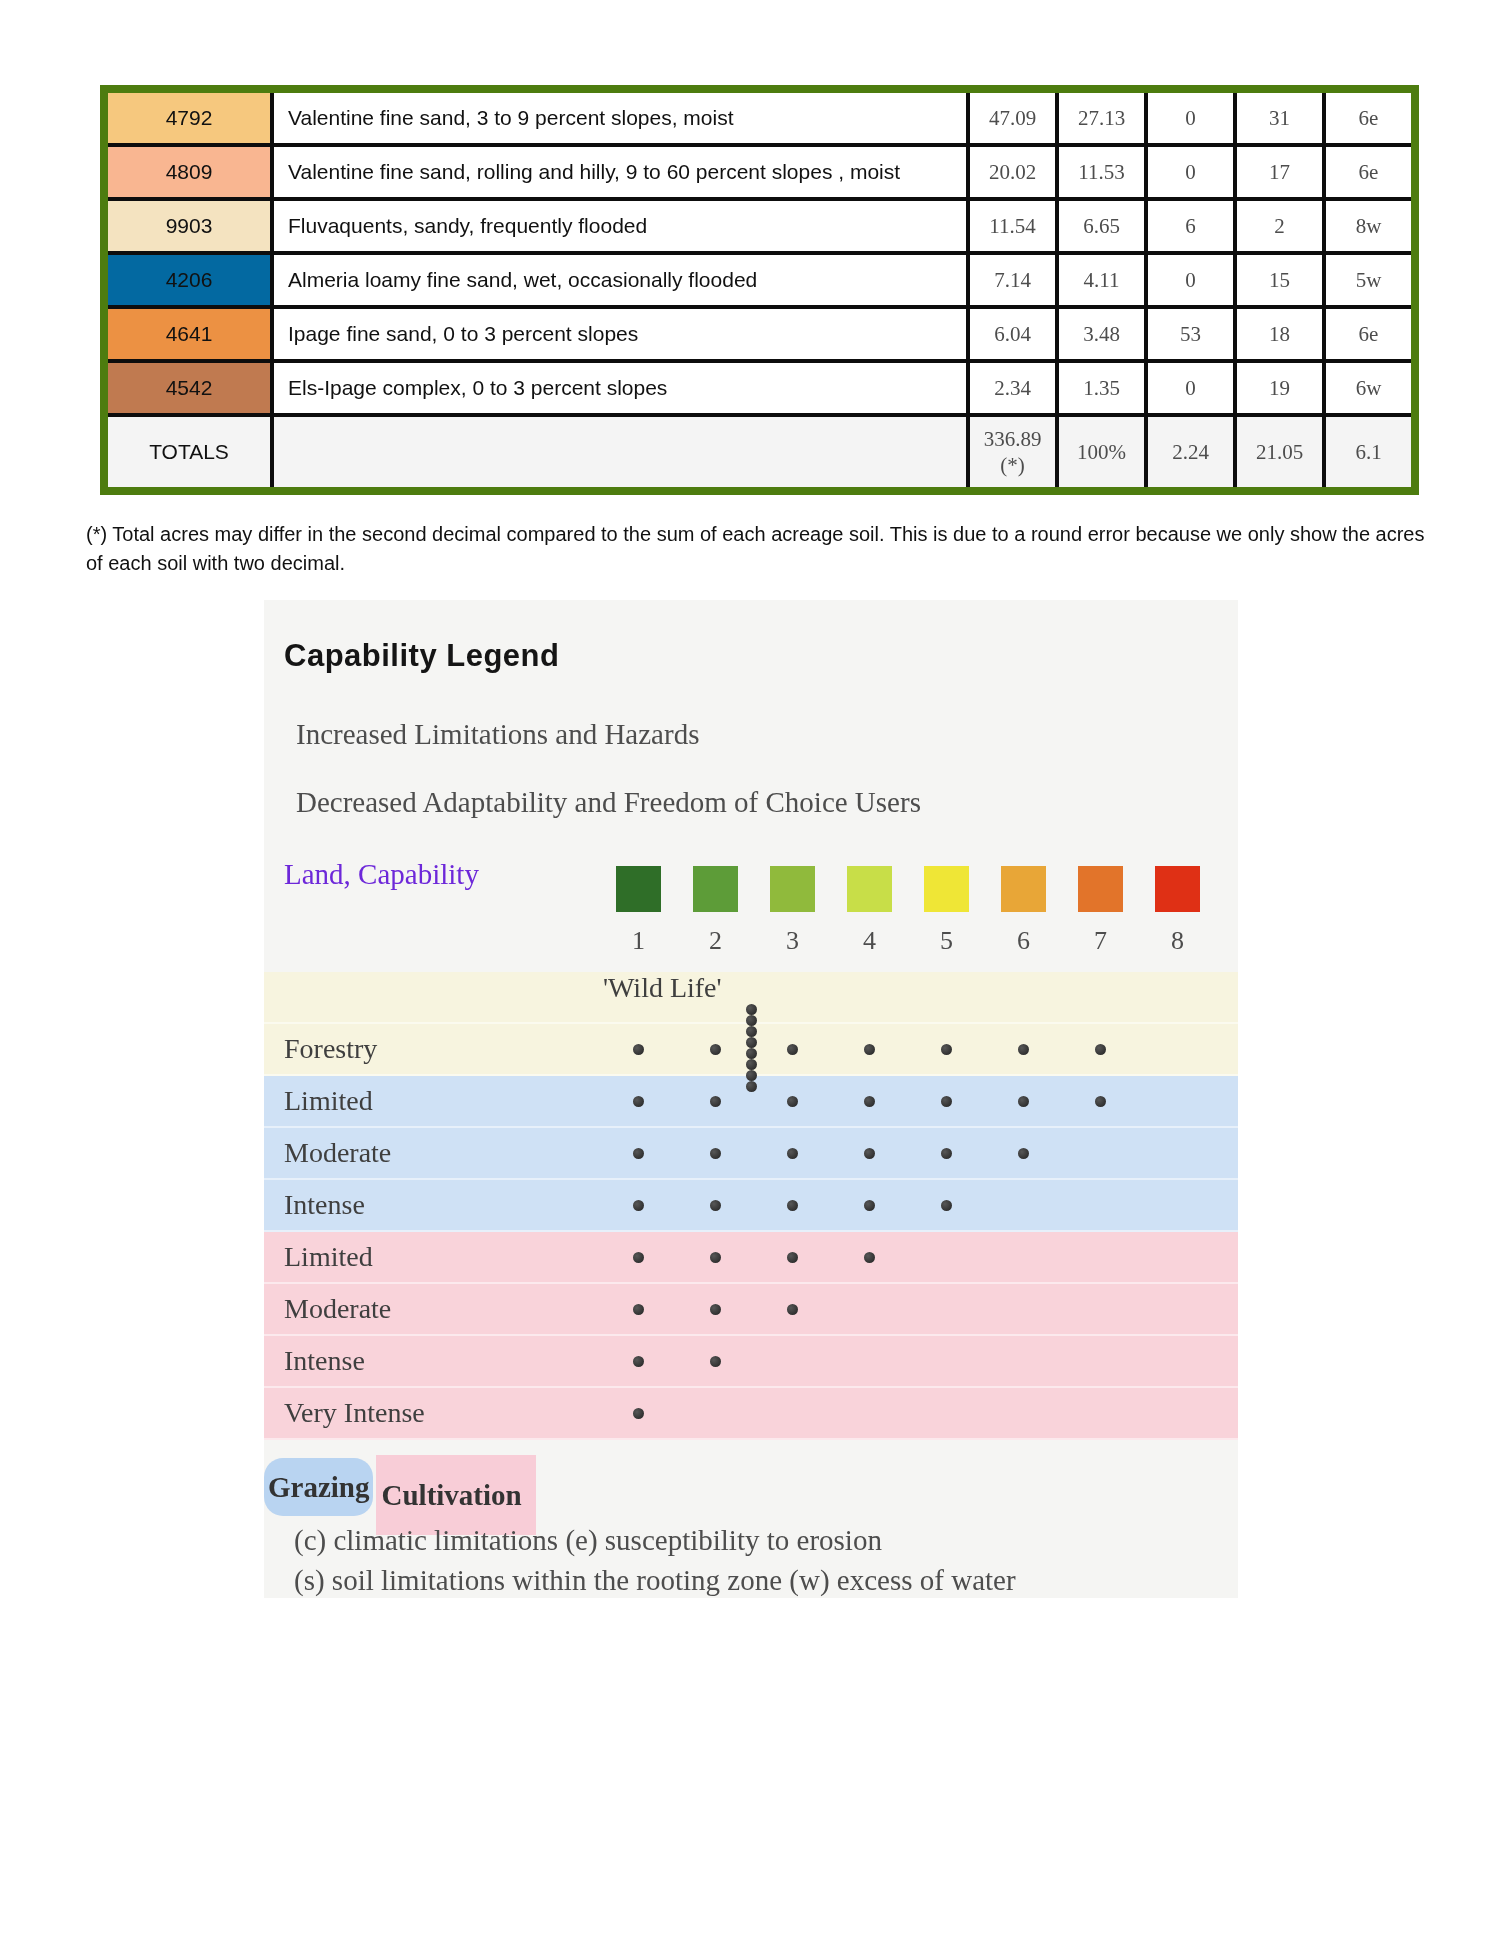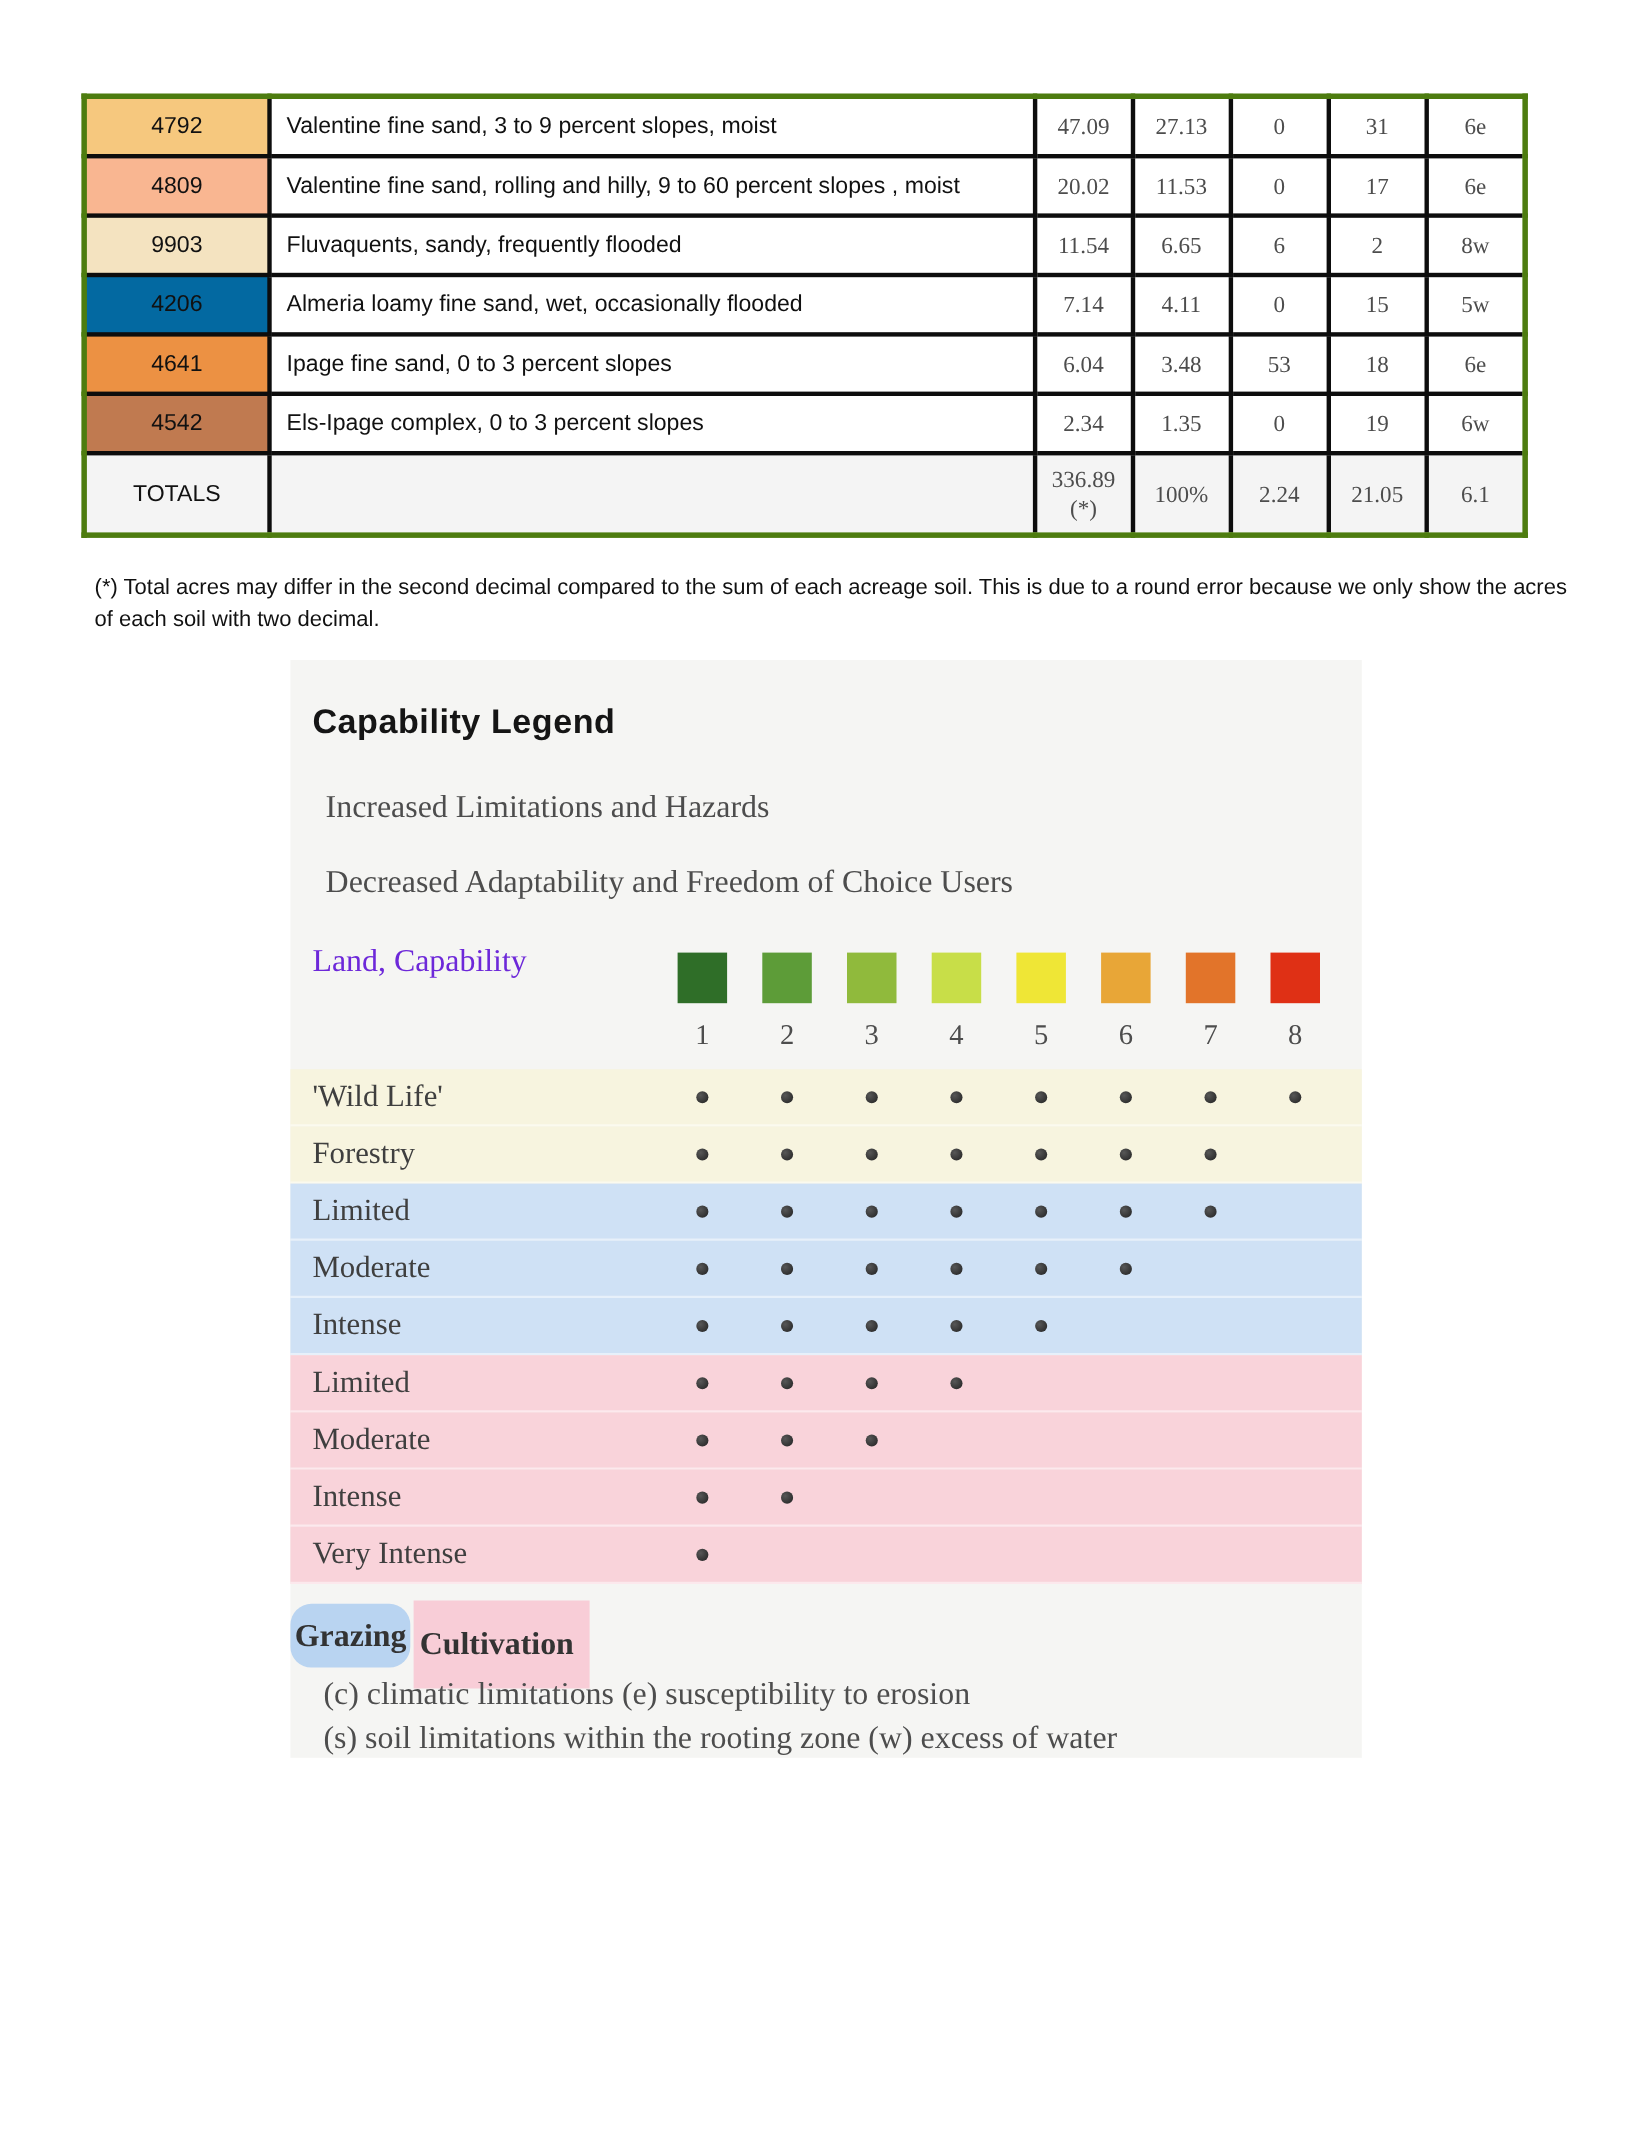--- a/index.html
+++ b/index.html
@@ -1,21 +1,21 @@
 <!DOCTYPE html>
 <html><head>
 <meta charset="utf-8">
 <style>
   html,body{margin:0;padding:0;background:#ffffff;}
   .page{position:relative;width:1500px;height:1941px;background:#fff;
         font-family:"Liberation Sans","DejaVu Sans",sans-serif;color:#111;}
 
   
-  table.soil{position:absolute;left:74px;top:85px;border-collapse:collapse;
-             table-layout:fixed;border:5px solid #4d7c0f;}
+  table.soil{position:absolute;left:100px;top:85px;border-collapse:collapse;
+             table-layout:fixed;border:8px solid #4d7c0f;}
   table.soil td{border:4px solid #0d0d0d;font-size:21px;height:46px;
                 text-align:center;vertical-align:middle;padding:2px 4px;box-sizing:content-box;}
   table.soil td.desc{text-align:left;padding-left:14px;background:#fff;}
   table.soil tr.totals td{height:66px;background:#f4f4f4;}
   table.soil tr.totals td.code{font-size:21px;}
   .acres-wrap{display:inline-block;width:58px;word-break:break-all;text-align:center;line-height:26px;}
 
   .footnote{position:absolute;left:86px;top:520px;width:1348px;margin:0;
             font-size:20px;line-height:29px;color:#111;}
 
@@ -181,21 +181,21 @@
         <div class="num">2</div>
         <div class="num">3</div>
         <div class="num">4</div>
         <div class="num">5</div>
         <div class="num">6</div>
         <div class="num">7</div>
         <div class="num">8</div>
       </div>
 
     <div class="matrix" id="matrix">
-        <div class="mrow" style="background: rgb(247, 244, 223);">
+        <div class="mrow" style="background: rgb(247, 244, 223); flex-direction: column;">
           <span class="mlabel">'Wild Life'</span>
           <div class="cell">
             <span class="dot"></span>
           </div>
           <div class="cell">
             <span class="dot"></span>
           </div>
           <div class="cell">
             <span class="dot"></span>
           </div>

